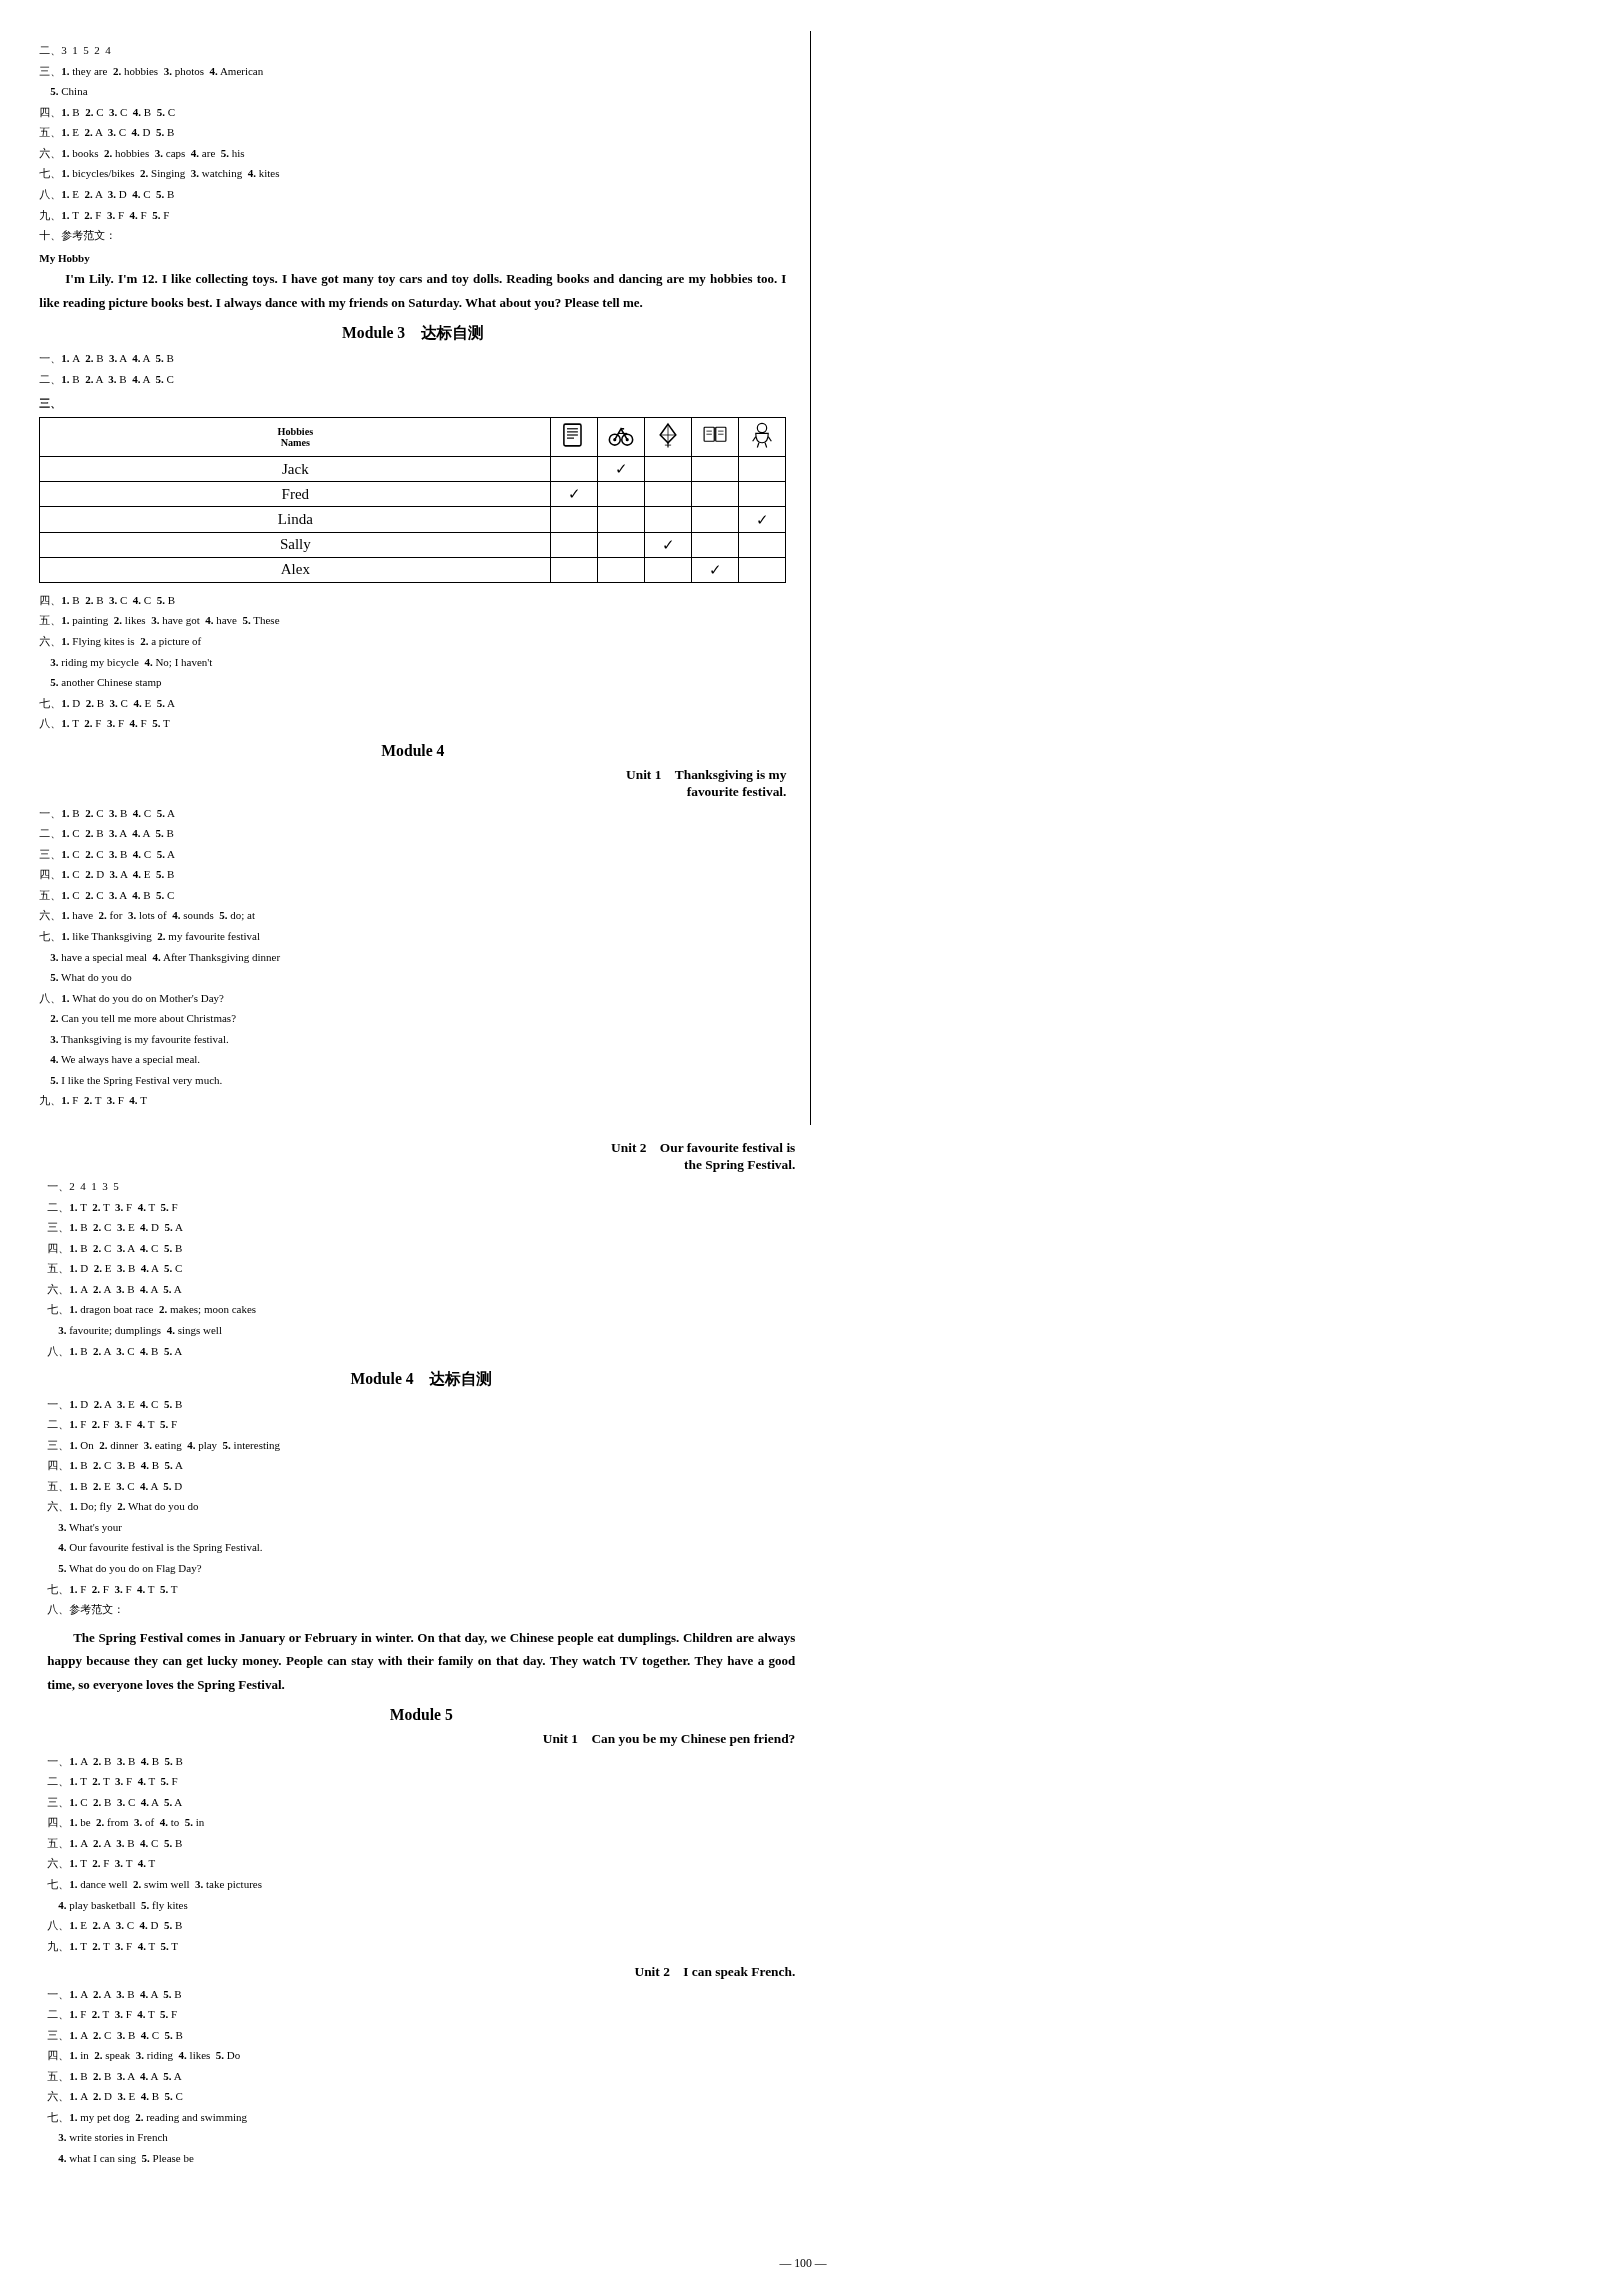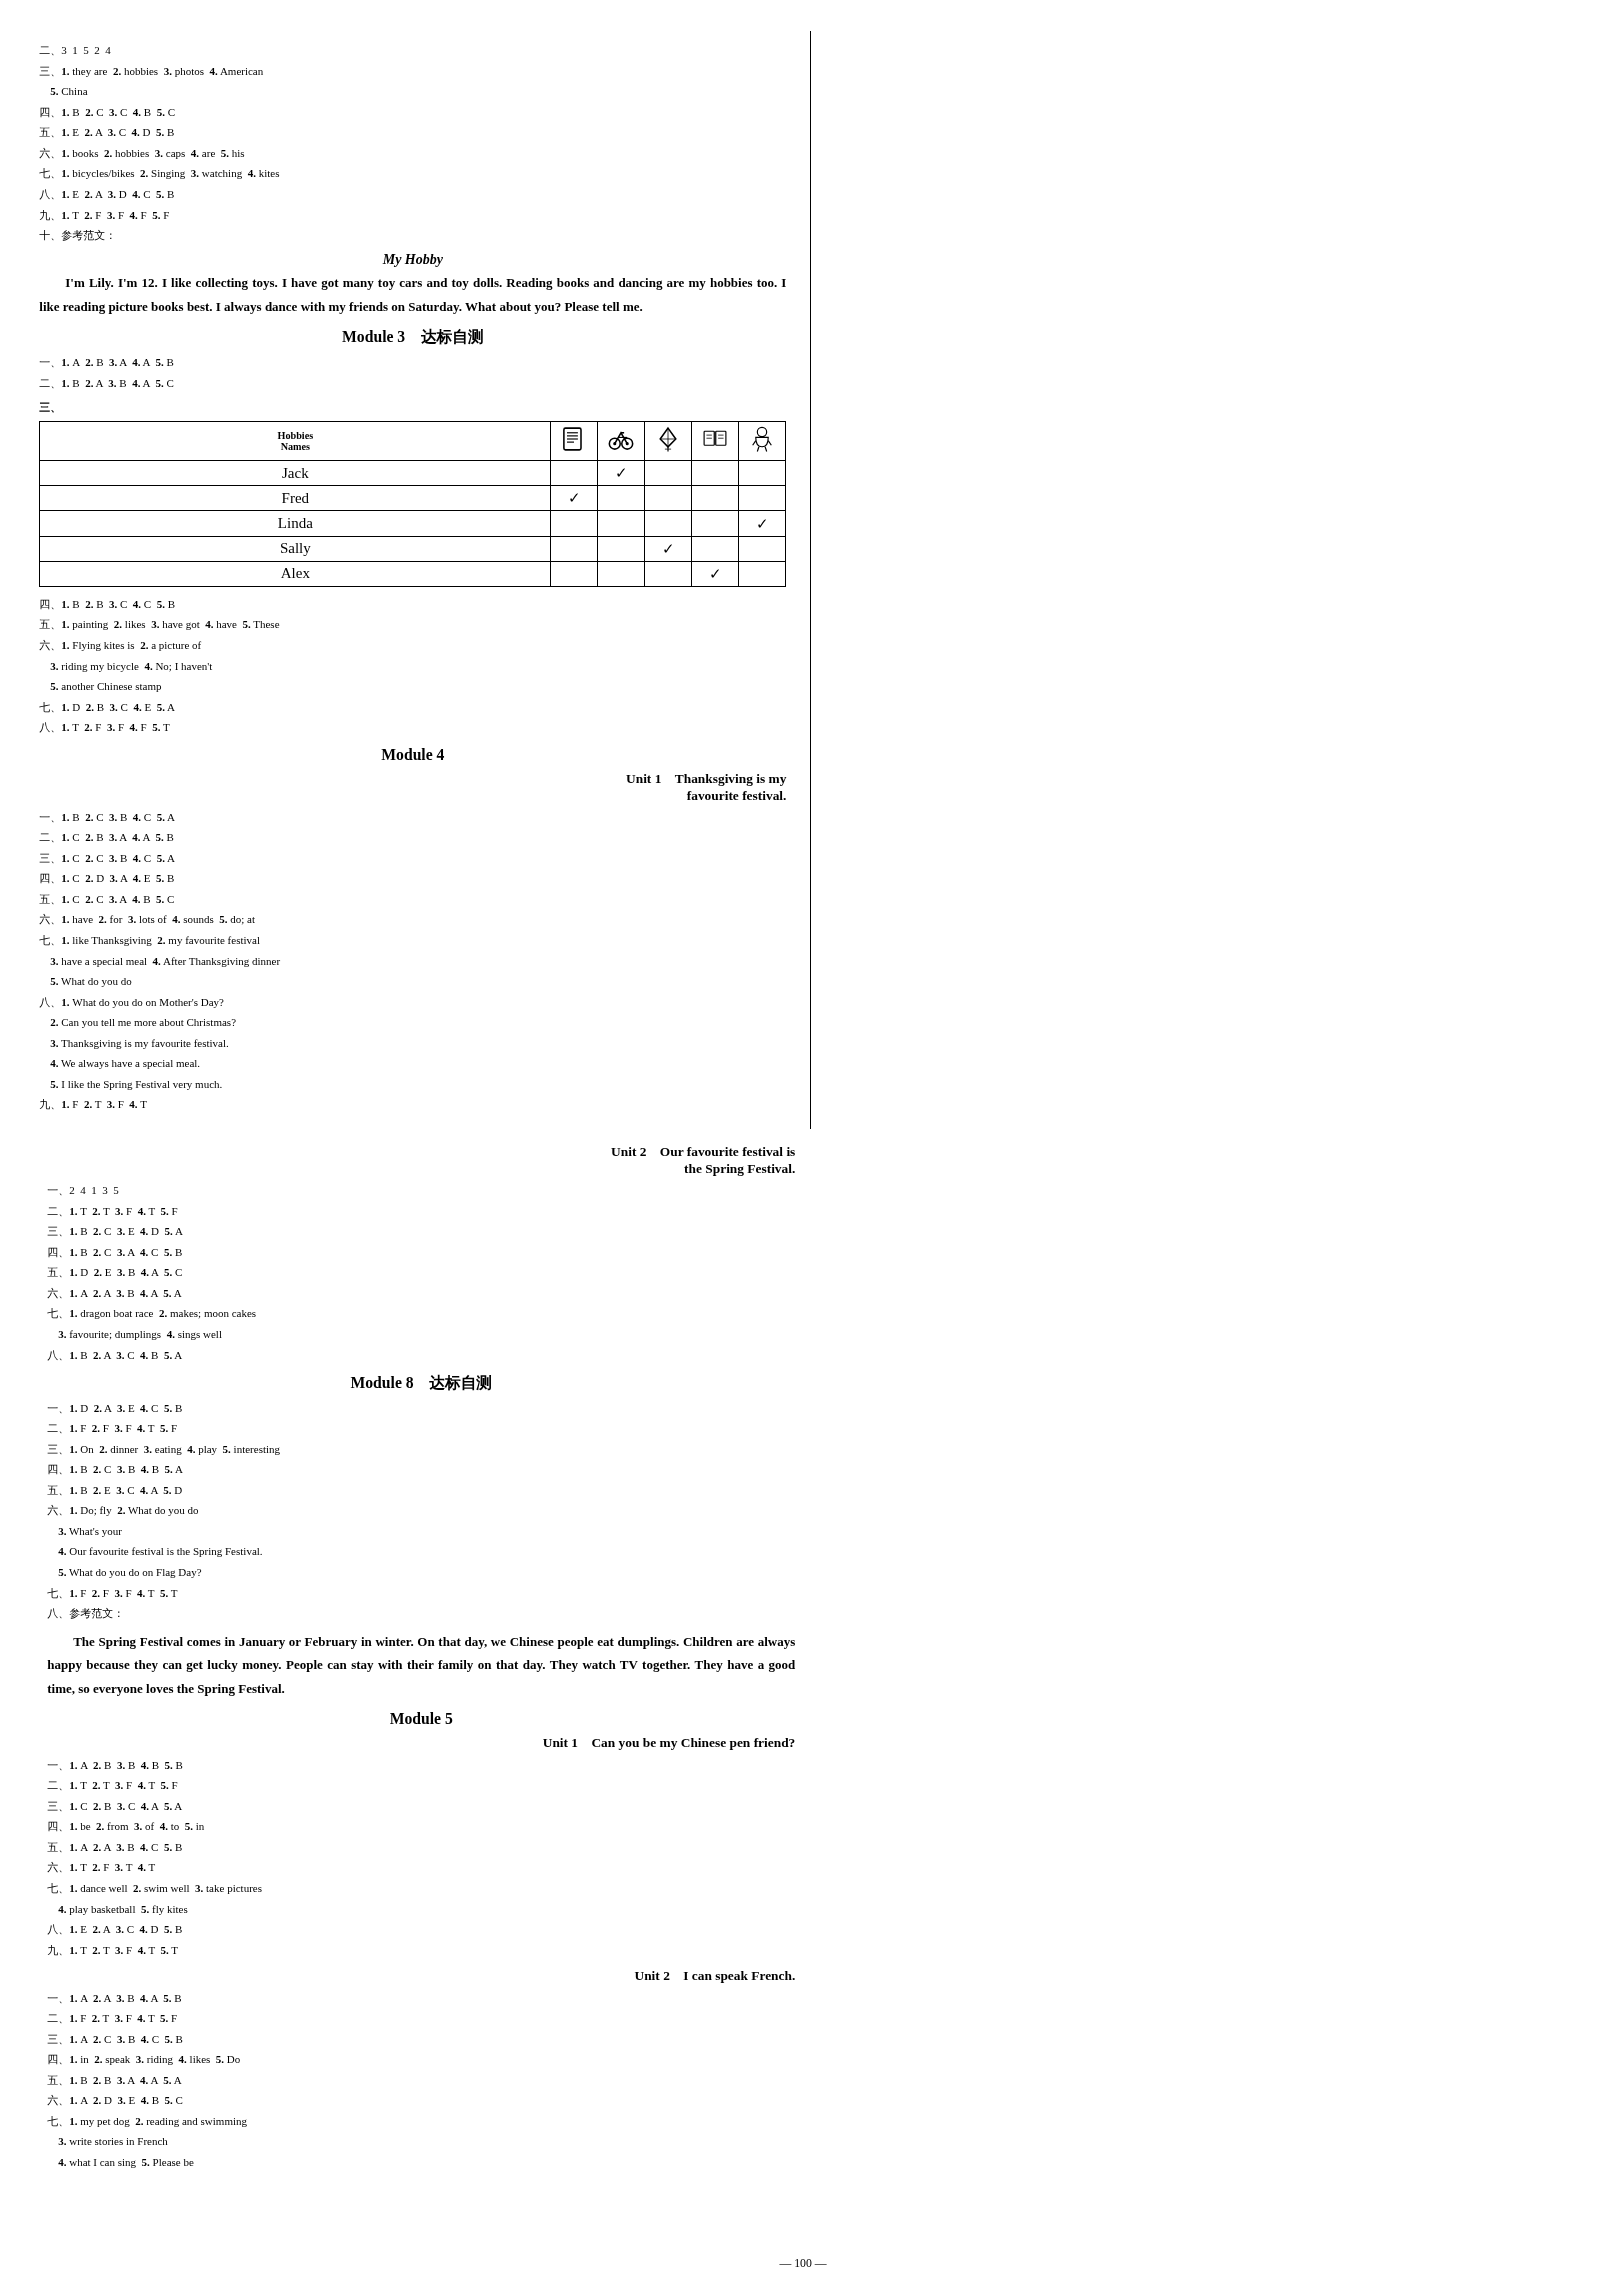--- a/index.html
+++ b/index.html
@@ -42,25 +42,23 @@
       font-size: 13.4px;
       font-weight: bold;
       margin: 6.3px 0 3.9px 0;
     }
     .line {
       margin: 2.4px 0;
       line-height: 1.65;
       font-size: 11px;
     }
     .essay-title {
-      text-align: center;
       font-weight: bold;
       margin: 6.3px 0 3.1px 0;
-      font-size: 14px;
-      font-style: italic;
+      font-size: 11px;
     }
     .essay-body {
       text-indent: 2em;
       line-height: 1.8;
       font-size: 13px;
       text-align: justify;
       font-weight: bold;
     }
     
     .hobby-table {
@@ -275,21 +273,21 @@
       <div class="line">二、<span class="bold">1.</span> T &nbsp;<span class="bold">2.</span> T &nbsp;<span class="bold">3.</span> F &nbsp;<span class="bold">4.</span> T &nbsp;<span class="bold">5.</span> F</div>
       <div class="line">三、<span class="bold">1.</span> B &nbsp;<span class="bold">2.</span> C &nbsp;<span class="bold">3.</span> E &nbsp;<span class="bold">4.</span> D &nbsp;<span class="bold">5.</span> A</div>
       <div class="line">四、<span class="bold">1.</span> B &nbsp;<span class="bold">2.</span> C &nbsp;<span class="bold">3.</span> A &nbsp;<span class="bold">4.</span> C &nbsp;<span class="bold">5.</span> B</div>
       <div class="line">五、<span class="bold">1.</span> D &nbsp;<span class="bold">2.</span> E &nbsp;<span class="bold">3.</span> B &nbsp;<span class="bold">4.</span> A &nbsp;<span class="bold">5.</span> C</div>
       <div class="line">六、<span class="bold">1.</span> A &nbsp;<span class="bold">2.</span> A &nbsp;<span class="bold">3.</span> B &nbsp;<span class="bold">4.</span> A &nbsp;<span class="bold">5.</span> A</div>
       <div class="line">七、<span class="bold">1.</span> dragon boat race &nbsp;<span class="bold">2.</span> makes; moon cakes</div>
       <div class="line">&nbsp;&nbsp;&nbsp;&nbsp;<span class="bold">3.</span> favourite; dumplings &nbsp;<span class="bold">4.</span> sings well</div>
       <div class="line">八、<span class="bold">1.</span> B &nbsp;<span class="bold">2.</span> A &nbsp;<span class="bold">3.</span> C &nbsp;<span class="bold">4.</span> B &nbsp;<span class="bold">5.</span> A</div>
     </div>
 
-    <div class="module-title">Module 8　达标自测</div>
+    <div class="module-title">Module 4　达标自测</div>
 
     <div class="section">
       <div class="line">一、<span class="bold">1.</span> D &nbsp;<span class="bold">2.</span> A &nbsp;<span class="bold">3.</span> E &nbsp;<span class="bold">4.</span> C &nbsp;<span class="bold">5.</span> B</div>
       <div class="line">二、<span class="bold">1.</span> F &nbsp;<span class="bold">2.</span> F &nbsp;<span class="bold">3.</span> F &nbsp;<span class="bold">4.</span> T &nbsp;<span class="bold">5.</span> F</div>
       <div class="line">三、<span class="bold">1.</span> On &nbsp;<span class="bold">2.</span> dinner &nbsp;<span class="bold">3.</span> eating &nbsp;<span class="bold">4.</span> play &nbsp;<span class="bold">5.</span> interesting</div>
       <div class="line">四、<span class="bold">1.</span> B &nbsp;<span class="bold">2.</span> C &nbsp;<span class="bold">3.</span> B &nbsp;<span class="bold">4.</span> B &nbsp;<span class="bold">5.</span> A</div>
       <div class="line">五、<span class="bold">1.</span> B &nbsp;<span class="bold">2.</span> E &nbsp;<span class="bold">3.</span> C &nbsp;<span class="bold">4.</span> A &nbsp;<span class="bold">5.</span> D</div>
       <div class="line">六、<span class="bold">1.</span> Do; fly &nbsp;<span class="bold">2.</span> What do you do</div>
       <div class="line">&nbsp;&nbsp;&nbsp;&nbsp;<span class="bold">3.</span> What's your</div>
       <div class="line">&nbsp;&nbsp;&nbsp;&nbsp;<span class="bold">4.</span> Our favourite festival is the Spring Festival.</div>

